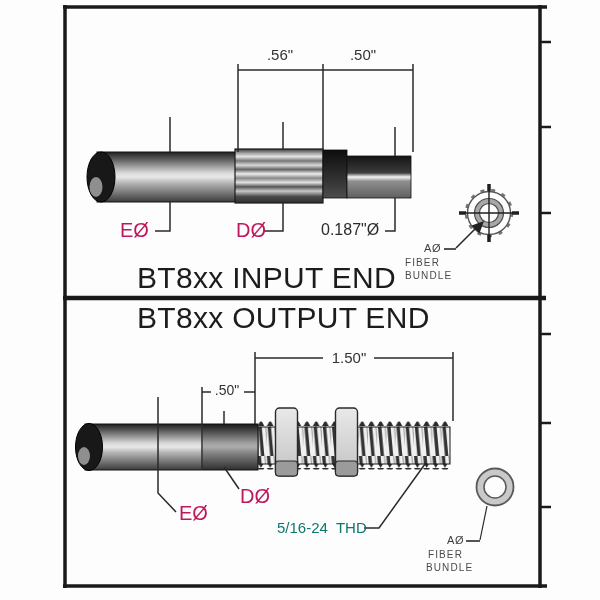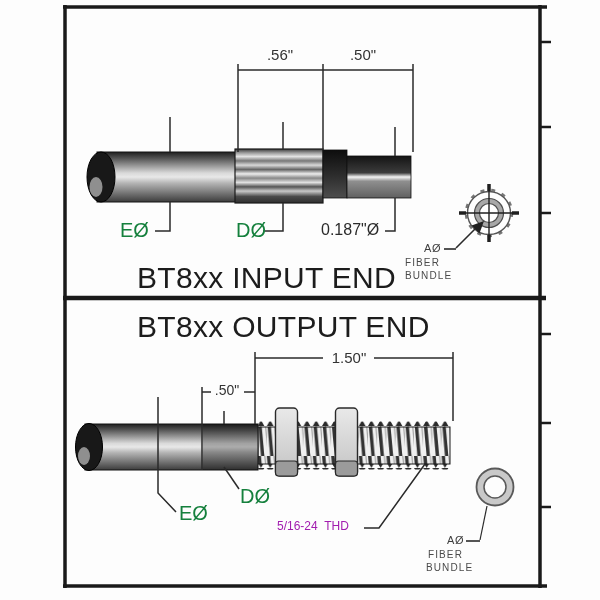--- a/index.html
+++ b/index.html
@@ -4,23 +4,23 @@
 <style>
   html,body{margin:0;padding:0;}
   body{width:600px;height:600px;background:#ffffff;position:relative;overflow:hidden;
        font-family:"Liberation Sans",sans-serif;}
   #stage{position:absolute;left:0;top:0;width:600px;height:600px;background:#fdfdfd;}
   #art{position:absolute;left:0;top:0;}
   .t{position:absolute;white-space:pre;color:#2f2f2f;line-height:1;}
   .title{font-size:30px;color:#1c1c1c;letter-spacing:0.3px;}
   .dim{font-size:15px;text-align:center;color:#333;}
   .dim-sm{font-size:14px;text-align:center;color:#333;}
-  .lbl{font-size:20px;color:#15803d;}
+  .lbl{font-size:20px;color:#be185d;}
   .lbl-sm{font-size:16px;color:#2b2b2b;}
-  .thd{font-size:12px;color:#a21caf;}
+  .thd{font-size:15px;color:#0f766e;}
   .fb{font-size:10px;color:#4a4a4a;letter-spacing:1.1px;text-align:left;}
   .fb-a{font-size:11px;color:#3d3d3d;letter-spacing:0.5px;text-align:right;}
 </style>
 </head>
 <body>
 
 <div id="stage">
 
 <svg id="art" width="600" height="600" viewBox="0 0 600 600">
   <defs>
@@ -187,21 +187,21 @@
 <div class="t dim" style="left:255px;top:47px;width:50px;">.56"</div>
 <div class="t dim" style="left:338px;top:47px;width:50px;">.50"</div>
 <div class="t lbl" style="left:120px;top:220px;">EØ</div>
 <div class="t lbl" style="left:236px;top:220px;">DØ</div>
 <div class="t lbl-sm" style="left:321px;top:222px;">0.187"Ø</div>
 <div class="t fb-a" style="left:417px;top:243px;width:24px;">AØ</div>
 <div class="t fb" style="left:405px;top:258px;width:56px;">FIBER</div>
 <div class="t fb" style="left:405px;top:271px;width:58px;">BUNDLE</div>
 <div class="t title" style="left:137px;top:263px;">BT8xx INPUT END</div>
 
-<div class="t title" style="left:137px;top:312px;">BT8xx OUTPUT END</div>
+<div class="t title" style="left:137px;top:303px;">BT8xx OUTPUT END</div>
 <div class="t dim" style="left:322px;top:350px;width:54px;">1.50"</div>
 <div class="t dim-sm" style="left:209px;top:383px;width:36px;">.50"</div>
 <div class="t lbl" style="left:179px;top:503px;">EØ</div>
 <div class="t lbl" style="left:240px;top:486px;">DØ</div>
 <div class="t thd" style="left:277px;top:520px;">5/16-24  THD</div>
 <div class="t fb-a" style="left:440px;top:535px;width:24px;">AØ</div>
 <div class="t fb" style="left:428px;top:550px;width:56px;">FIBER</div>
 <div class="t fb" style="left:426px;top:563px;width:60px;">BUNDLE</div>
 
 </div>

